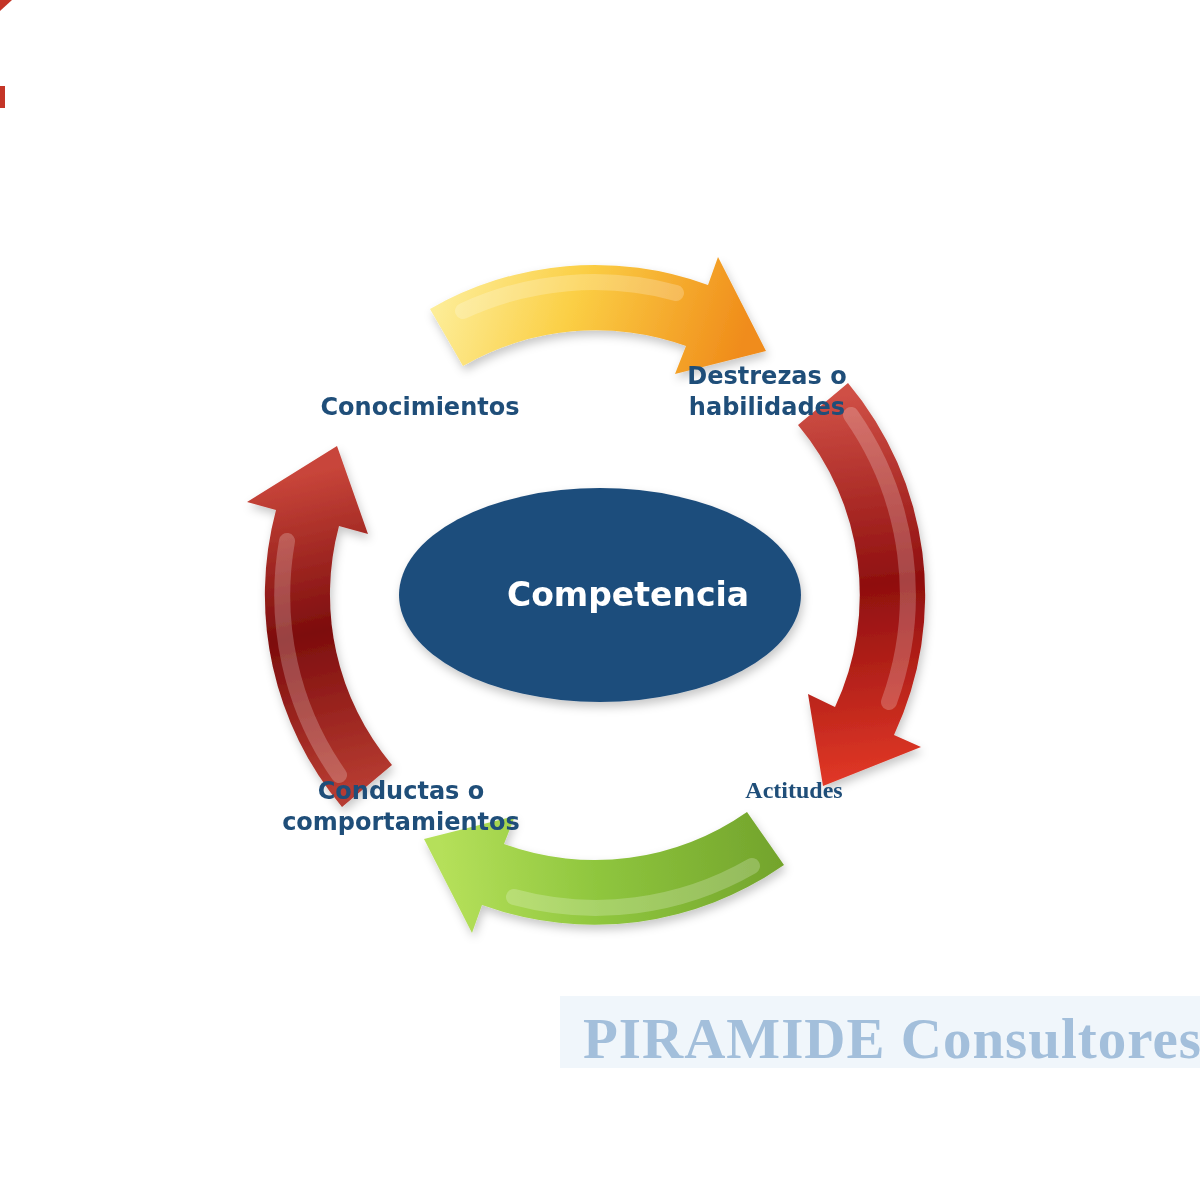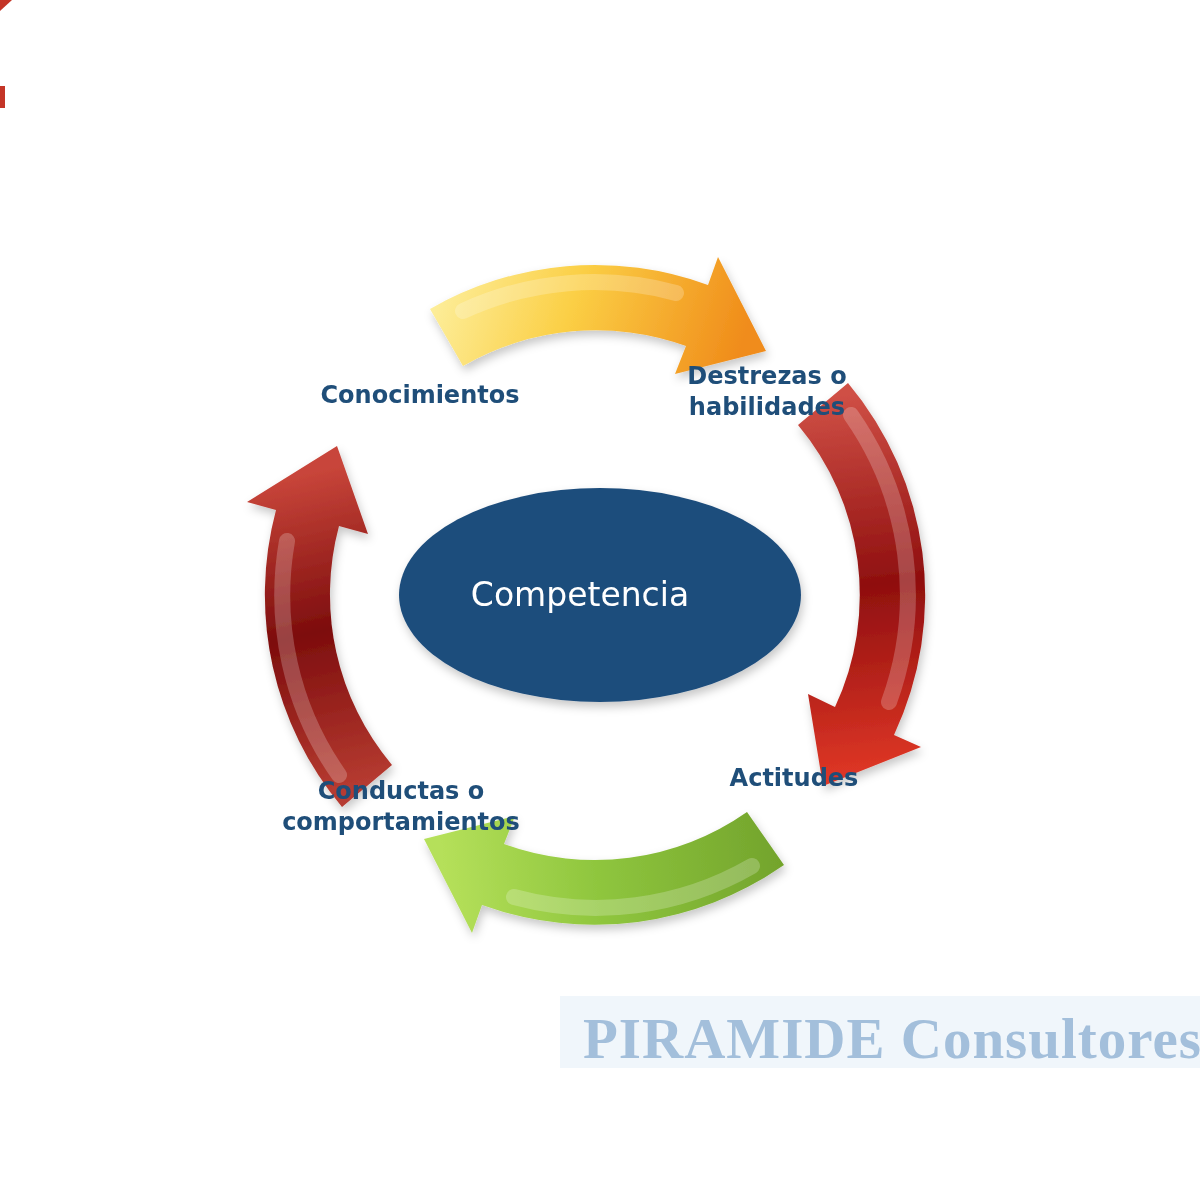--- a/index.html
+++ b/index.html
@@ -8,44 +8,44 @@
     width: 1200px;
     height: 1200px;
     background: #ffffff;
     overflow: hidden;
     font-family: "DejaVu Sans", "Liberation Sans", sans-serif;
   }
   .diagram-svg { position: absolute; left: 0; top: 0; }
 
   .center-label {
     position: absolute;
-    left: 580px; top: 595px;
+    left: 628px; top: 595px;
     transform: translate(-50%, -50%);
     color: var(--center-text, #ffffff);
     font-size: 33px;
-    font-weight: 400;
+    font-weight: 700;
     line-height: 1.5;
     text-align: right;
     white-space: nowrap;
     z-index: 3;
   }
   .node-label {
     position: absolute;
     transform: translate(-50%, -50%);
     color: var(--label-blue, #1f4e79);
     font-size: 24px;
     font-weight: 700;
     text-align: center;
     line-height: 1.3;
     z-index: 3;
   }
-  .node-label.one-line { white-space: nowrap; }
+  .node-label.one-line { white-space: nowrap; margin-top: 12px; }
   #label-conocimientos { left: 420px; top: 396px; }
   #label-destrezas     { left: 767px; top: 392px; width: 240px; }
-  #label-actitudes     { left: 794px; top: 779px; }
+  #label-actitudes     { left: 794px; top: 779px; font-family: Liberation Serif, serif; }
   #label-conductas     { left: 401px; top: 807px; width: 300px; }
 
   .watermark-band {
     position: absolute;
     left: 560px; top: 996px;
     width: 660px; height: 72px;
     background: rgba(205, 224, 242, 0.30);
     z-index: 1;
   }
   .watermark {

